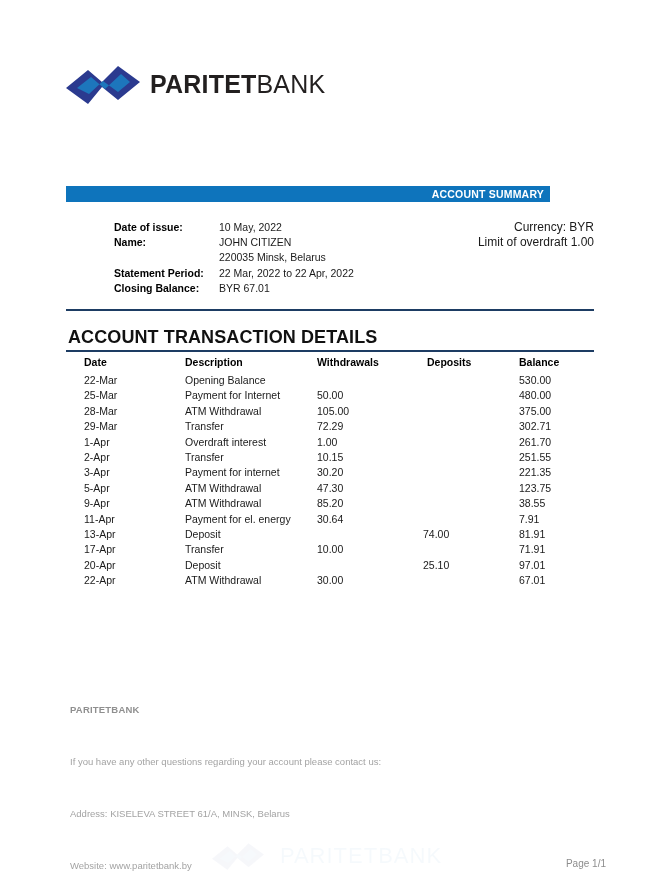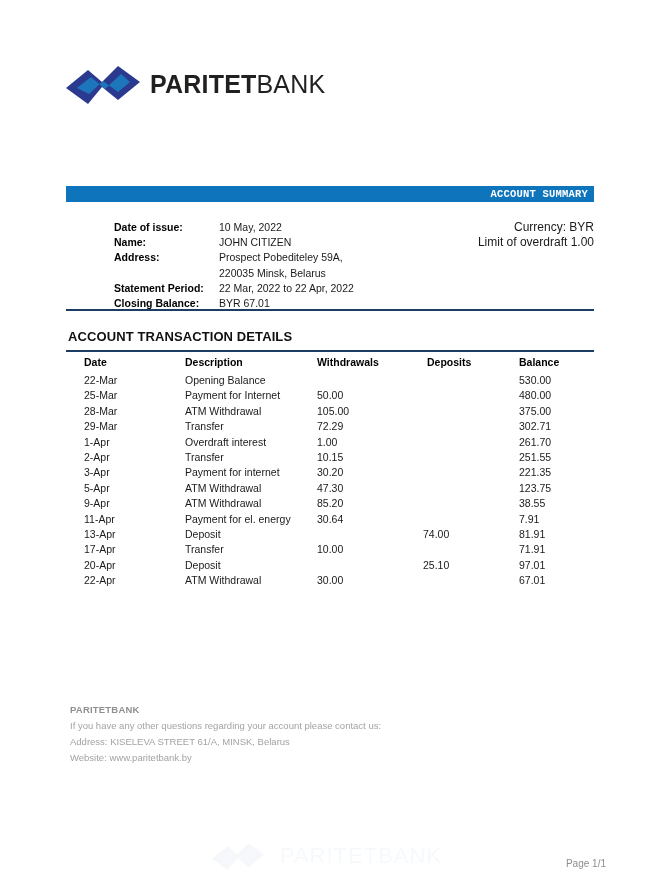--- a/index.html
+++ b/index.html
@@ -45,25 +45,24 @@
     white-space: nowrap;
   }
   .logo-word .wm-bold { font-weight: bold; }
   .logo-word .wm-light { font-weight: normal; }
 
   
   .summary-bar {
     position: absolute;
     left: 66px;
     top: 186px;
-    width: 528px;
+    width: 484px;
     height: 16px;
     background: #0e74bc;
     box-sizing: border-box;
-    font-family: Liberation Mono, monospace;
   }
   .summary-bar-label {
     position: absolute;
     right: 6px;
     top: 1px;
     color: #ffffff;
     font-size: 10.5px;
     font-weight: bold;
     letter-spacing: 0.2px;
     line-height: 14px;
@@ -111,21 +110,21 @@
     background: #1d3c63;
   }
   #rule-closing { top: 309px; }
   #rule-table   { top: 350px; }
 
   
   .section-title {
     position: absolute;
     left: 68px;
     top: 328px;
-    font-size: 13px;
+    font-size: 18px;
     font-weight: bold;
     color: #111111;
     letter-spacing: 0.1px;
     line-height: 18px;
   }
 
   
   .txn {
     position: absolute;
     left: 66px;
@@ -163,21 +162,21 @@
     top: 702px;
     color: #9a9a9a;
     font-size: 9.5px;
     line-height: 16px;
   }
   .footer .f-brand {
     font-weight: bold;
     color: #8f8f8f;
     letter-spacing: 0.2px;
   }
-  .footer .f-line { color: #a3a3a3; }
+  .footer .f-line { color: #a3a3a3; margin-top: 36px; }
 
   .page-number {
     position: absolute;
     right: 48px;
     top: 812px;
     font-size: 10px;
     color: #8d8d8d;
     line-height: 14px;
     margin-top: 45px;
   }
@@ -226,24 +225,20 @@
   <div class="summary-left">
     <div class="sum-row">
       <span class="sum-key">Date of issue:</span>
       <span class="sum-val">10 May, 2022</span>
     </div>
     <div class="sum-row">
       <span class="sum-key">Name:</span>
       <span class="sum-val">JOHN CITIZEN</span>
     </div>
     <div class="sum-row">
-      <span class="sum-key">Address:</span>
-      <span class="sum-val">Prospect Pobediteley 59A,</span>
-    </div>
-    <div class="sum-row">
       <span class="sum-key"></span>
       <span class="sum-val">220035 Minsk, Belarus</span>
     </div>
     <div class="sum-row">
       <span class="sum-key">Statement Period:</span>
       <span class="sum-val">22 Mar, 2022 to 22 Apr, 2022</span>
     </div>
     <div class="sum-row">
       <span class="sum-key">Closing Balance:</span>
       <span class="sum-val">BYR 67.01</span>

